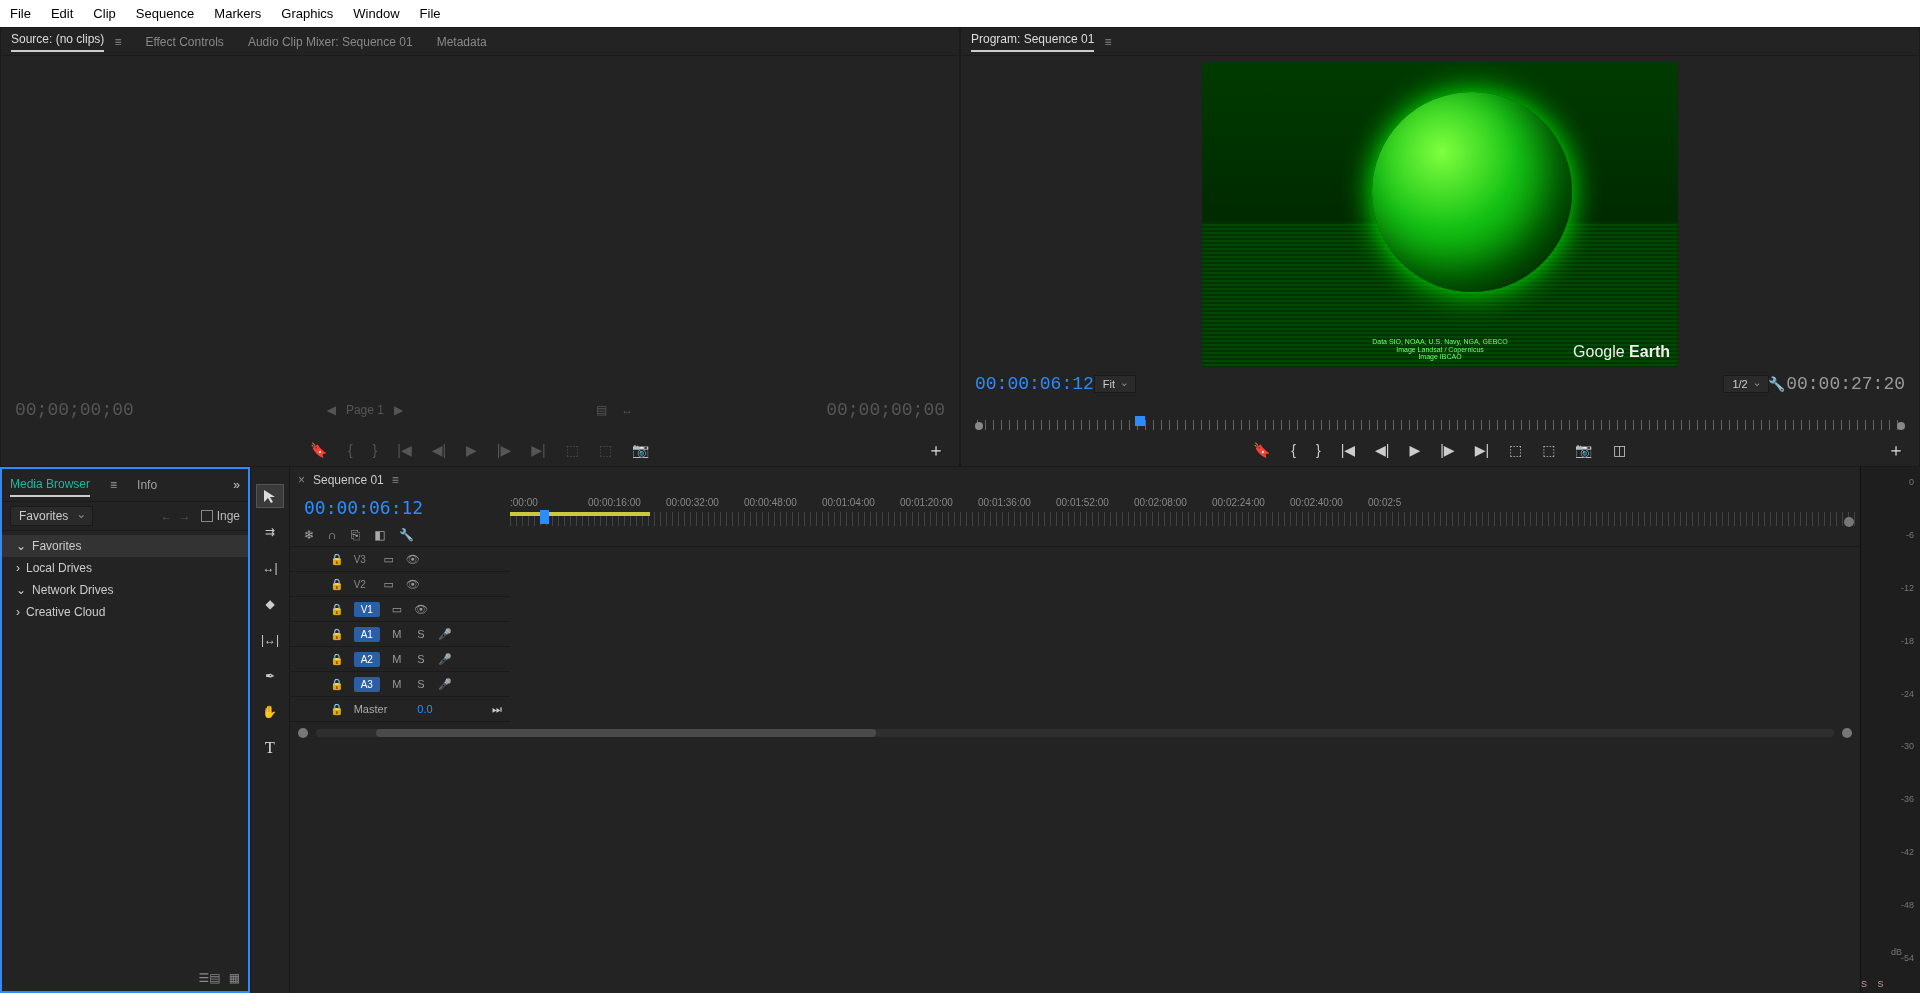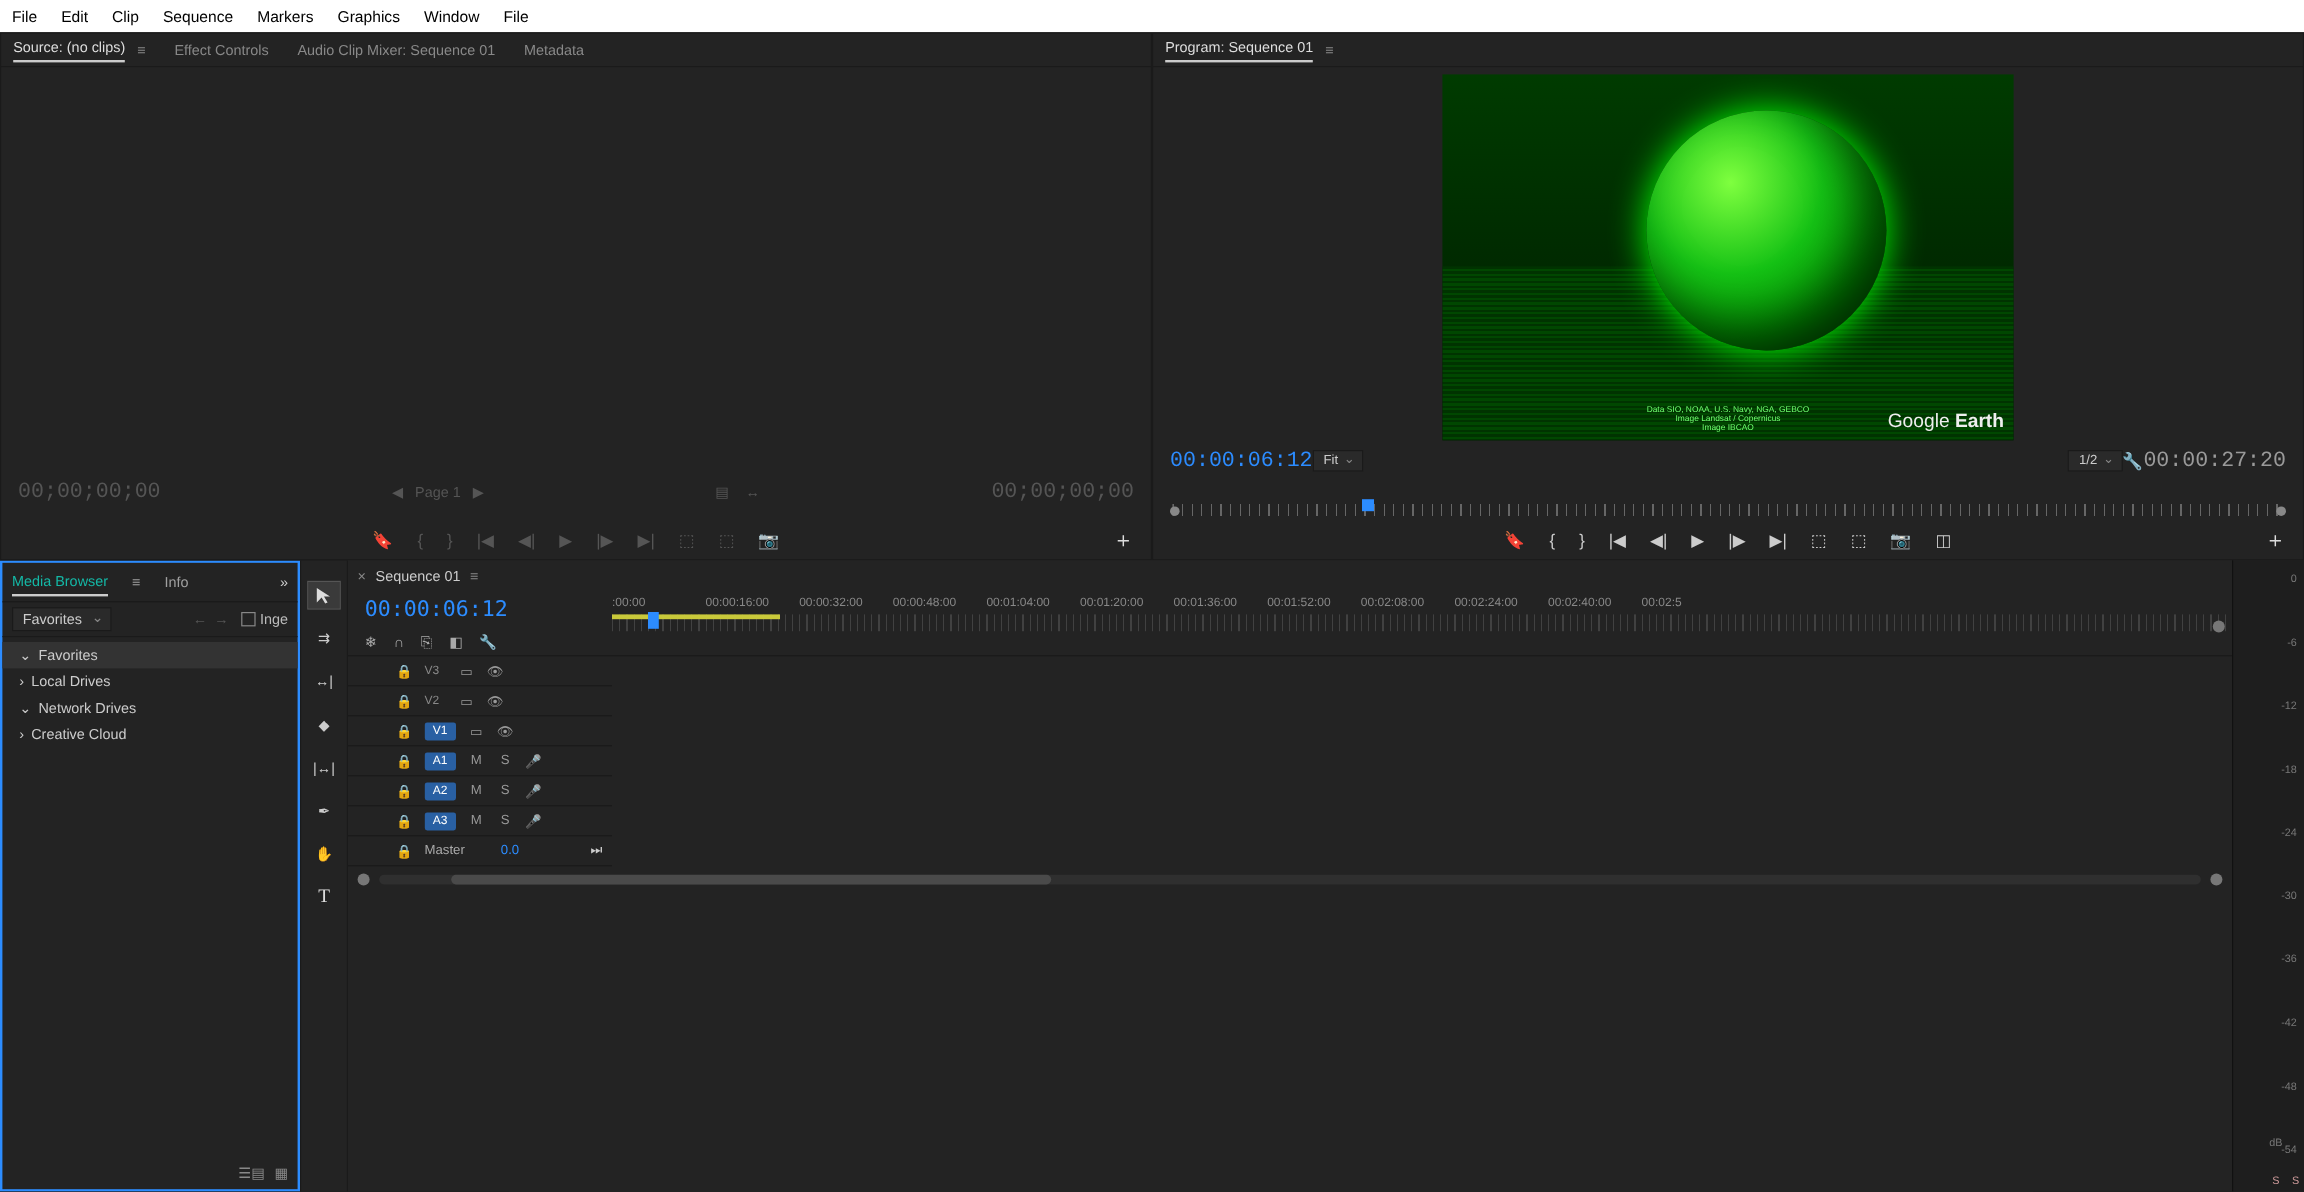--- a/index.html
+++ b/index.html
@@ -104,21 +104,21 @@
 
 .tl-bottom-scroll { height:22px; display:flex; align-items:center; padding:0 8px;}
 .tl-bottom-scroll .dot{width:10px;height:10px;border-radius:50%;background:#777;}
 .tl-bottom-scroll .bar{ flex:1; height:8px; margin:0 8px; background:#2f2f2f; border-radius:4px; position:relative;}
 .tl-bottom-scroll .thumb{ position:absolute; left:60px; width:500px; top:0; bottom:0; background:#4a4a4a; border-radius:4px;}
 
 
 .audio-meter { width:60px; background:#1e1e1e; border-left:1px solid #111; position:relative; font-size:9px; color:#777;}
 .meter-scale { position:absolute; right:6px; top:10px; bottom:30px; display:flex; flex-direction:column; justify-content:space-between; text-align:right;}
 .meter-label { position:absolute; bottom:36px; right:18px; color:#777;margin-top:44px;}
-.meter-ss { position:absolute; bottom:4px; left:0; right:0; text-align:right; color:#c99; letter-spacing:4px;}
+.meter-ss { position:absolute; bottom:4px; left:0; right:0; text-align:left; color:#c99; letter-spacing:4px;}
 
 svg{display:block;}
 </style>
 </head>
 <body>
 
 <div class="menubar">
   <span>File</span>
   <span>Edit</span>
   <span>Clip</span>

